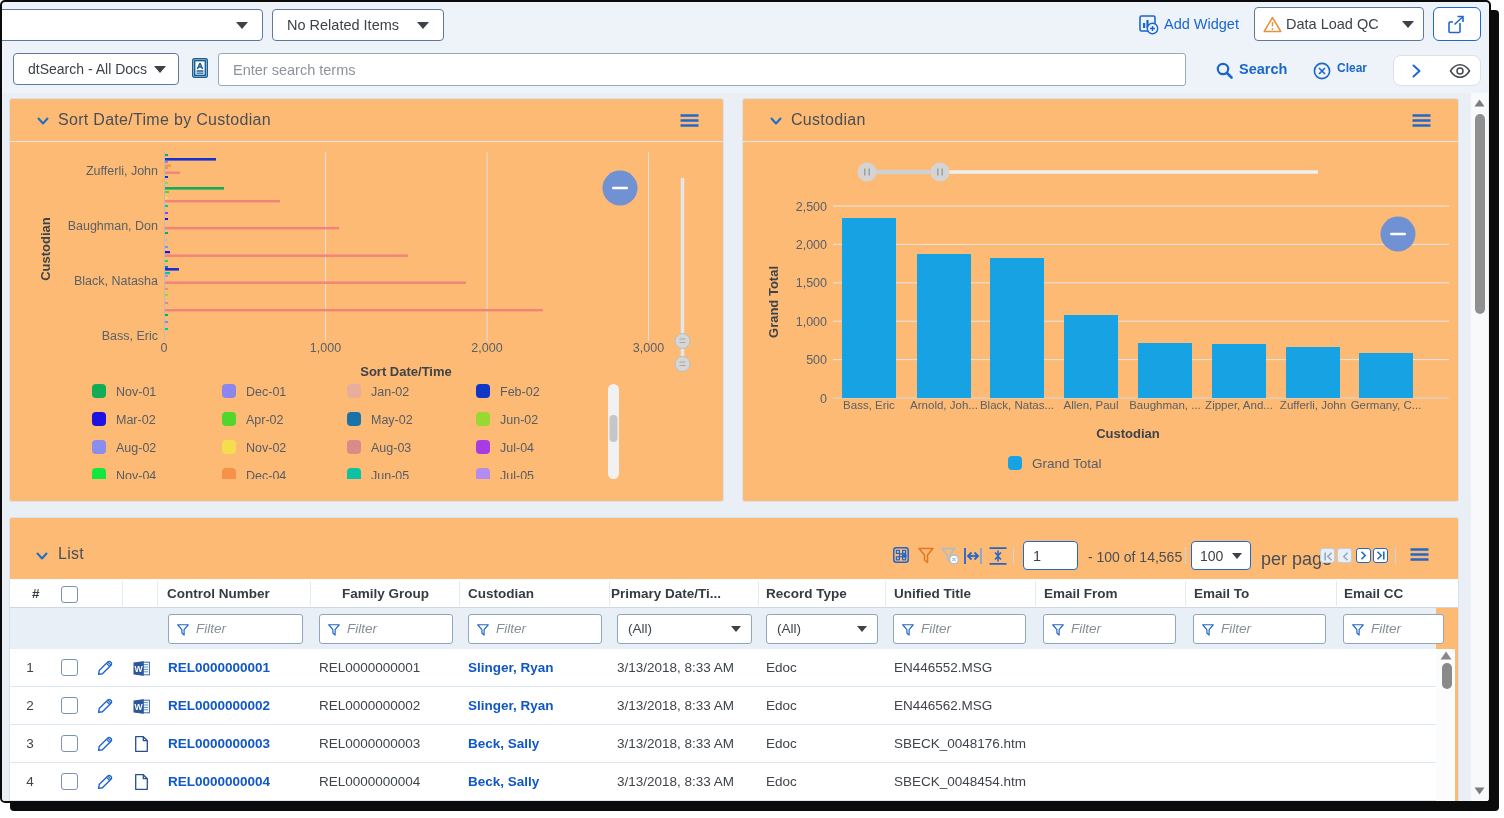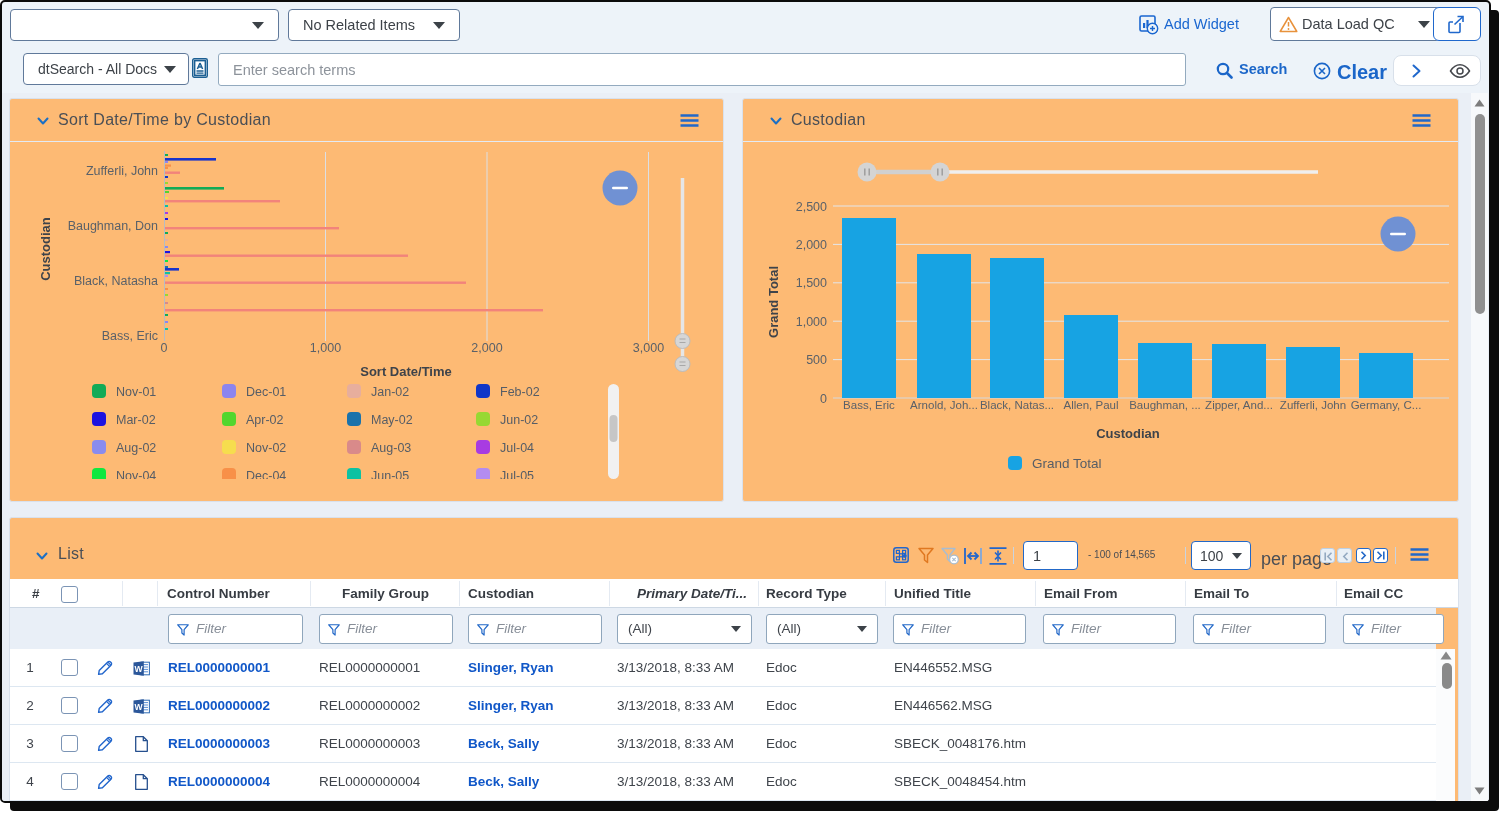--- a/index.html
+++ b/index.html
@@ -1,19 +1,19 @@
 <!DOCTYPE html>
 <html><head>
 <meta charset="utf-8">
 <style>
 * { margin:0; padding:0; box-sizing:border-box; }
 html,body { width:1504px; height:818px; background:#fff; font-family:"Liberation Sans", sans-serif; overflow:hidden; }
 #frame { position:absolute; left:0; top:0; width:1491px; height:803px; border:2px solid #0b0b0b; border-radius:5px; box-shadow:9px 9px 0 -1px #0b0b0b; background:#edf3f9; overflow:hidden; }
 .abs { position:absolute; }
-.sel { position:absolute; background:#fff; border:1px solid #60799a; border-radius:4px; font-size:15px; color:#3d4248;margin-left:16px; }
+.sel { position:absolute; background:#fff; border:1px solid #60799a; border-radius:4px; font-size:15px; color:#3d4248; }
 .sel .txt { position:absolute; left:14px; font-size:14.5px; top:50%; transform:translateY(-50%); white-space:nowrap; }
 .caret { position:absolute; right:14px; top:50%; margin-top:-3px; width:0; height:0; border-left:6px solid transparent; border-right:6px solid transparent; border-top:7px solid #3c4248; }
 .panel { position:absolute; background:#fdba74; border:1px solid #d9e1ec; border-radius:3px; }
 .phead { position:absolute; left:0; top:0; right:0; height:43px; border-bottom:1px solid #e3eaf3; }
 .ptitle { position:absolute; left:48px; top:12px; font-size:16px; letter-spacing:0.3px; color:#4a4f56; }
 .chev { position:absolute; width:14px; height:14px; }
 .burger { position:absolute; width:19px; height:13px; }
 .blue-link { color:#1a66d0; font-size:14.5px; }
 svg text { font-family:"Liberation Sans", sans-serif; }
 #llegend text { fill:#565d66; font-size:12.5px; }
@@ -72,21 +72,21 @@
 </div>
 
 <div class="abs" style="left:1431px; top:5px; width:48px; height:34px; background:#fff; border:1.5px solid #2068cc; border-radius:6px;">
   <svg width="19" height="19" viewBox="0 0 19 19" style="position:absolute; left:13px; top:7px;">
     <path d="M13 8 v8.5 a1 1 0 0 1 -1 1 H3 a1 1 0 0 1 -1 -1 V8 a1 1 0 0 1 1 -1 h3" fill="none" stroke="#2068cc" stroke-width="1.6"></path>
     <path d="M7.5 9.5 L15.5 2" fill="none" stroke="#2068cc" stroke-width="1.6"></path>
     <path d="M10.5 1.5 h5.5 v5.5" fill="none" stroke="#2068cc" stroke-width="1.6"></path>
   </svg>
 </div>
 
-<div class="sel" style="left:5px; top:51px; width:166px; height:32px;">
+<div class="sel" style="left:11px; top:51px; width:166px; height:32px;">
       <span class="txt" style="font-size:14px;">dtSearch - All Docs</span>
       <span class="caret" style="right:12px;"></span>
     </div>
 
 <svg width="16" height="20" viewBox="0 0 16 20" style="position:absolute; left:190px; top:56px;">
   <rect x="0.7" y="0.7" width="14.6" height="18.6" rx="1.5" fill="#fff" stroke="#1c5f93" stroke-width="1.4"></rect>
   <rect x="2.6" y="2.6" width="10.8" height="14.8" fill="#fff" stroke="#1c5f93" stroke-width="1.6"></rect>
   <path d="M8 5 L10.6 11 M8 5 L5.4 11 M6.3 9 h3.4" stroke="#1c5f93" stroke-width="1.5" fill="none"></path>
   <path d="M4.5 13 h7 M4.5 15.2 h7" stroke="#1c5f93" stroke-width="1.3"></path>
 </svg>
@@ -101,21 +101,21 @@
     <path d="M11 11 L15.5 15.5" stroke="#1b66c9" stroke-width="2.6" stroke-linecap="round"></path>
   </svg>
   <span style="position:absolute; left:23px; top:0; font-weight:700; font-size:14.5px; white-space:nowrap; color:#1b66c9;">Search</span>
 </div>
 
 <div class="abs" id="clearlink" style="left:1311px; top:59px;">
   <svg width="18" height="18" viewBox="0 0 18 18" style="position:absolute; left:0; top:0.5px;">
     <circle cx="9" cy="9" r="7.6" fill="none" stroke="#1b66c9" stroke-width="1.6"></circle>
     <path d="M6 6 L12 12 M12 6 L6 12" stroke="#1b66c9" stroke-width="1.6"></path>
   </svg>
-  <span style="position:absolute; left:24px; top:0; font-weight:700; font-size:20px; white-space:nowrap; color:#1b66c9;">Clear</span>
+  <span style="position:absolute; left:24px; top:0; font-weight:700; font-size:12px; white-space:nowrap; color:#1b66c9;">Clear</span>
 </div>
 
 <div class="abs" style="left:1391px; top:53px; width:88px; height:31px; background:#fff; border:1px solid #d8e0ea; border-radius:8px;">
   <svg width="9" height="14" viewBox="0 0 9 14" style="position:absolute; left:18px; top:8px;">
     <path d="M1.5 1.5 L7.5 7 L1.5 12.5" fill="none" stroke="#2068cc" stroke-width="2" stroke-linecap="round" stroke-linejoin="round"></path>
   </svg>
   <svg width="22" height="14" viewBox="0 0 22 14" style="position:absolute; left:55px; top:8px;">
     <path d="M1.5 7 C4.5 2.2 8 0.8 11 0.8 C14 0.8 17.5 2.2 20.5 7 C17.5 11.8 14 13.2 11 13.2 C8 13.2 4.5 11.8 1.5 7 Z" fill="none" stroke="#45484d" stroke-width="1.5"></path>
     <circle cx="11" cy="7" r="3" fill="none" stroke="#45484d" stroke-width="1.5"></circle>
   </svg>
@@ -324,21 +324,21 @@
     <path d="M75 9 h10" stroke="#2266cc" stroke-width="1.8"></path>
     <path d="M78.5 5.5 L75 9 l3.5 3.5 M81.5 5.5 L85 9 l-3.5 3.5" fill="none" stroke="#2266cc" stroke-width="1.8"></path>
     <path d="M96.5 1.2 h17 M96.5 16.8 h17" stroke="#2266cc" stroke-width="1.8"></path>
     <path d="M105 3.5 v4.5 M105 14.5 v-4.5" stroke="#2266cc" stroke-width="1.6"></path>
     <path d="M102 5.5 l3 3 3-3 M102 12.5 l3-3 3 3" fill="none" stroke="#2266cc" stroke-width="1.6"></path>
   </svg>
   <div style="position:absolute; left:1003px; top:29px; width:1px; height:17px; background:#c9d4e0;"></div>
   <div style="position:absolute; left:1013px; top:23px; width:55px; height:29px; background:#fff; border:1.5px solid #2268c8; border-radius:4px;">
     <span style="position:absolute; left:9px; top:6px; font-size:14.5px; color:#3d4248;">1</span>
   </div>
-  <span style="position:absolute; left:1078px; top:31px; font-size:10px; color:#4a4e55; white-space:nowrap;">- 100 of 14,565</span>
+  <span style="position:absolute; left:1078px; top:31px; font-size:14px; color:#4a4e55; white-space:nowrap;">- 100 of 14,565</span>
   <div style="position:absolute; left:1175px; top:29px; width:1px; height:17px; background:#c9d4e0;"></div>
   <div style="position:absolute; left:1181px; top:23px; width:60px; height:29px; background:#fff; border:1.5px solid #2268c8; border-radius:4px;">
     <span style="position:absolute; left:8px; top:6px; font-size:14px; color:#3d4248;">100</span>
     <span class="caret" style="right:8px; border-left-width:5px; border-right-width:5px; border-top-width:6px;"></span>
   </div>
   <span style="position:absolute; left:1251px; top:31px; font-size:18px; color:#4a4e55;">per page</span>
   <div class="pgbtn pgdis" style="left:1310px;">
         <svg width="9" height="9" viewBox="0 0 9 9">
           <path d="M1.2 0.5 v8 M7.5 0.8 L3.8 4.5 l3.7 3.7" fill="none" stroke="#93a9c1" stroke-width="1.6"></path>
         </svg>
@@ -367,21 +367,21 @@
     <span class="hcell" style="left:22px;">#</span>
     <span class="cb" style="left:51px; top:7px;"></span>
     <div class="vsep" style="left:112px;"></div>
     <div class="vsep" style="left:147px;"></div>
     <span class="hcell" style="left:157px;">Control Number</span>
     <div class="vsep" style="left:300px;"></div>
     <span class="hcell" style="left:309px;padding-left:23px;">Family Group</span>
     <div class="vsep" style="left:449px;"></div>
     <span class="hcell" style="left:458px;">Custodian</span>
     <div class="vsep" style="left:599px;"></div>
-    <span class="hcell" style="left:627px;font-style:italic;">Primary Date/Ti...</span>
+    <span class="hcell" style="left:601px;">Primary Date/Ti...</span>
     <div class="vsep" style="left:748px;"></div>
     <span class="hcell" style="left:756px;">Record Type</span>
     <div class="vsep" style="left:875px;"></div>
     <span class="hcell" style="left:884px;">Unified Title</span>
     <div class="vsep" style="left:1025px;"></div>
     <span class="hcell" style="left:1034px;">Email From</span>
     <div class="vsep" style="left:1175px;"></div>
     <span class="hcell" style="left:1184px;">Email To</span>
     <div class="vsep" style="left:1326px;"></div>
     <span class="hcell" style="left:1334px;">Email CC</span>

